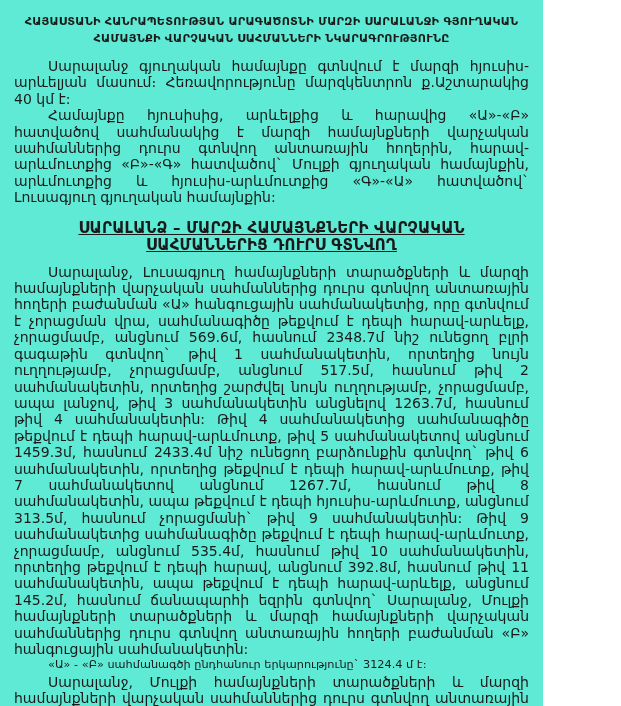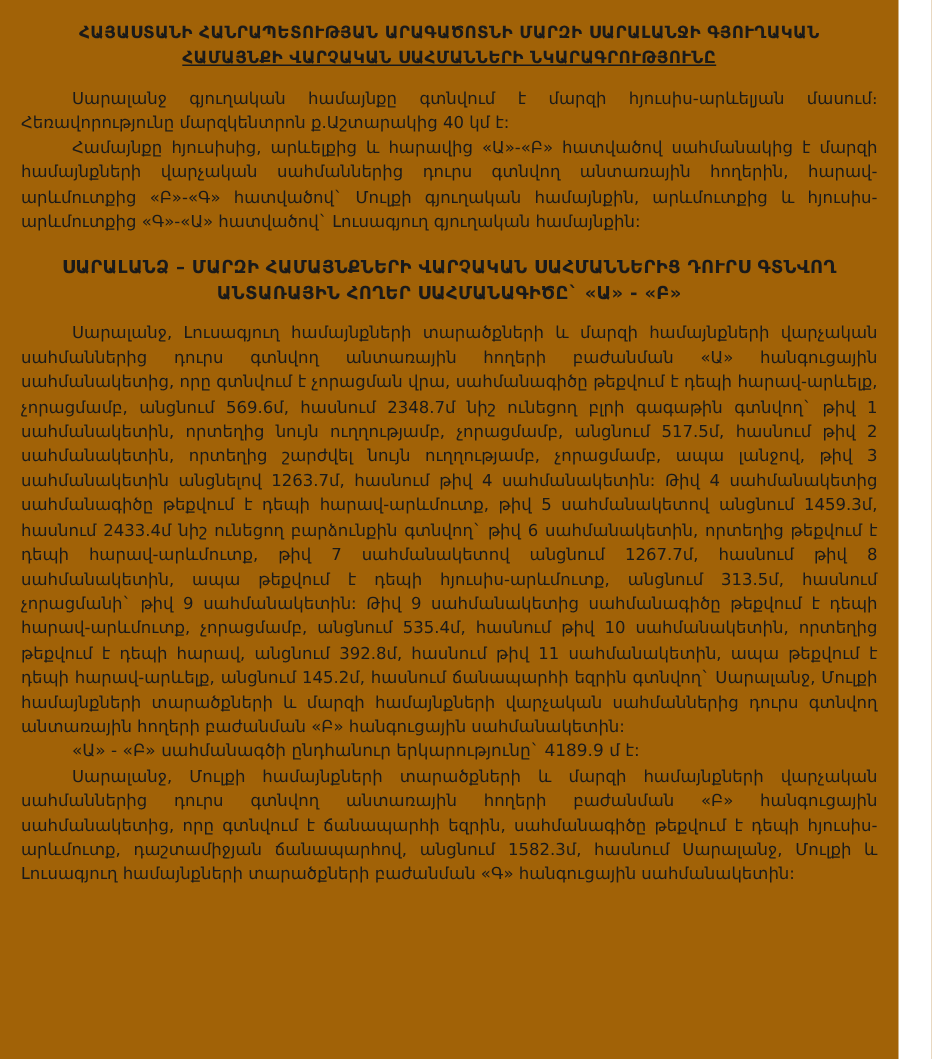--- a/index.html
+++ b/index.html
@@ -9,56 +9,56 @@
   }
   body {
     width: 621px;
     height: 706px;
     overflow: hidden;
     font-family: "DejaVu Sans", "Liberation Sans", sans-serif;
     color: #1a1a1a;
     -webkit-font-smoothing: none;
   }
   .page {
-    width: 599px;
+    width: 543px;
     height: 706px;
     box-sizing: border-box;
     padding: 8px 14px 0 14px;
-    background: #a16207;
+    background: #5eead4;
     position: relative;
   }
   .doc-title {
     text-align: center;
     font-size: 11.2px;
     font-weight: 700;
     letter-spacing: 0.25px;
     line-height: 16.5px;
     margin: 6px 6px 0 6px;
     text-transform: uppercase;
   }
   .doc-title .line2 {
     display: block;
-    text-decoration: underline;
   }
   .section-heading {
     text-align: center;
-    font-size: 12px;
+    font-size: 15px;
     font-weight: 700;
     letter-spacing: 0.2px;
     line-height: 17px;
     margin: 14px 14px 10px 14px;
     text-transform: uppercase;
+    text-decoration: underline;
   }
   .section-heading .line2 {
     display: block;
   }
   p.body-text {
     text-align: justify;
     text-justify: inter-word;
-    font-size: 11px;
+    font-size: 14px;
     line-height: 16.4px;
     margin: 0 0 0 0;
     padding: 0;
     text-indent: 34px;
     hyphens: manual;
   }
   p.total-line {
     text-align: left;
     font-size: 11.3px;
     line-height: 16.4px;
@@ -81,26 +81,25 @@
 
   <div class="gap-md"></div>
 
   <div class="block">
     <p class="body-text">Սարալանջ գյուղական համայնքը գտնվում է մարզի հյուսիս-արևելյան մասում։ Հեռավորությունը մարզկենտրոն ք.Աշտարակից 40 կմ է:</p>
     <p class="body-text">Համայնքը հյուսիսից, արևելքից և հարավից «Ա»-«Բ» հատվածով սահմանակից է մարզի համայնքների վարչական սահմաններից դուրս գտնվող անտառային հողերին, հարավ-արևմուտքից «Բ»-«Գ» հատվածով` Մուլքի գյուղական համայնքին, արևմուտքից և հյուսիս-արևմուտքից «Գ»-«Ա» հատվածով` Լուսագյուղ գյուղական համայնքին:</p>
   </div>
 
   <div class="section-heading">
     <span>ՍԱՐԱԼԱՆՁ – ՄԱՐԶԻ ՀԱՄԱՅՆՔՆԵՐԻ ՎԱՐՉԱԿԱՆ ՍԱՀՄԱՆՆԵՐԻՑ ԴՈՒՐՍ ԳՏՆՎՈՂ</span>
-    <span class="line2">ԱՆՏԱՌԱՅԻՆ ՀՈՂԵՐ ՍԱՀՄԱՆԱԳԻԾԸ` «Ա» - «Բ»</span>
   </div>
 
   <div class="block">
     <p class="body-text">Սարալանջ, Լուսագյուղ համայնքների տարածքների և մարզի համայնքների վարչական սահմաններից դուրս գտնվող անտառային հողերի բաժանման  «Ա» հանգուցային սահմանակետից, որը գտնվում է չորացման վրա, սահմանագիծը թեքվում է դեպի հարավ-արևելք, չորացմամբ, անցնում 569.6մ, հասնում 2348.7մ նիշ ունեցող բլրի գագաթին գտնվող` թիվ 1 սահմանակետին, որտեղից նույն ուղղությամբ, չորացմամբ, անցնում 517.5մ, հասնում թիվ 2 սահմանակետին, որտեղից շարժվել նույն ուղղությամբ, չորացմամբ, ապա լանջով, թիվ 3 սահմանակետին անցնելով 1263.7մ, հասնում թիվ 4 սահմանակետին: Թիվ 4 սահմանակետից սահմանագիծը թեքվում է դեպի հարավ-արևմուտք, թիվ 5 սահմանակետով անցնում 1459.3մ, հասնում 2433.4մ նիշ ունեցող բարձունքին գտնվող` թիվ 6 սահմանակետին, որտեղից թեքվում է դեպի հարավ-արևմուտք, թիվ 7 սահմանակետով անցնում 1267.7մ, հասնում թիվ 8 սահմանակետին, ապա թեքվում է դեպի հյուսիս-արևմուտք, անցնում 313.5մ, հասնում չորացմանի` թիվ 9 սահմանակետին: Թիվ 9 սահմանակետից սահմանագիծը թեքվում է դեպի հարավ-արևմուտք, չորացմամբ, անցնում 535.4մ, հասնում թիվ 10 սահմանակետին, որտեղից թեքվում է դեպի հարավ, անցնում 392.8մ, հասնում թիվ 11 սահմանակետին, ապա թեքվում է դեպի հարավ-արևելք, անցնում 145.2մ, հասնում ճանապարհի եզրին գտնվող` Սարալանջ, Մուլքի համայնքների տարածքների և մարզի համայնքների վարչական սահմաններից դուրս գտնվող անտառային հողերի բաժանման «Բ» հանգուցային սահմանակետին:</p>
-    <p class="total-line">«Ա» - «Բ» սահմանագծի ընդհանուր երկարությունը` 4189.9 մ է:</p>
+    <p class="total-line">«Ա» - «Բ» սահմանագծի ընդհանուր երկարությունը` 3124.4 մ է:</p>
   </div>
 
 
   <div class="block">
     <p class="body-text">Սարալանջ, Մուլքի համայնքների տարածքների և մարզի համայնքների վարչական սահմաններից դուրս գտնվող անտառային հողերի բաժանման «Բ» հանգուցային սահմանակետից, որը գտնվում է ճանապարհի եզրին, սահմանագիծը թեքվում է դեպի հյուսիս-արևմուտք, դաշտամիջյան ճանապարհով, անցնում 1582.3մ, հասնում Սարալանջ, Մուլքի և Լուսագյուղ   համայնքների տարածքների բաժանման «Գ» հանգուցային սահմանակետին:</p>
   </div>
 
 </div>
 
 </body></html>

